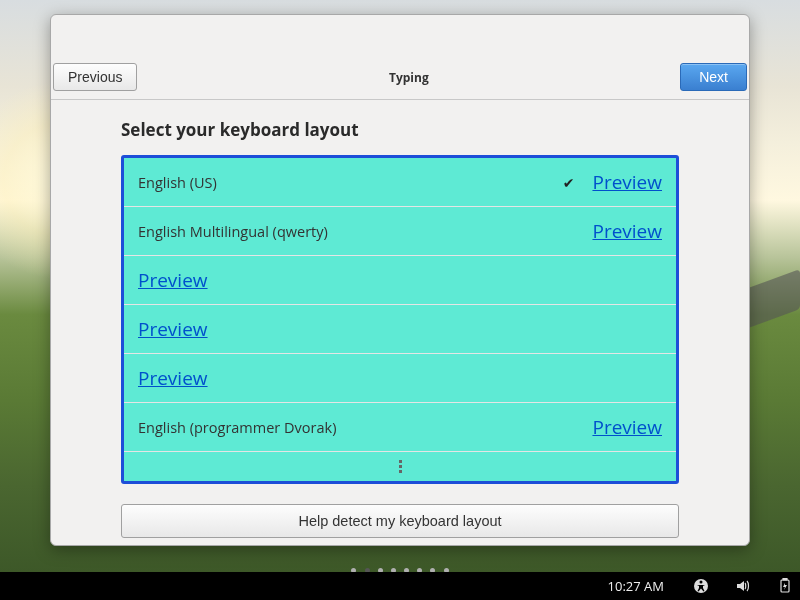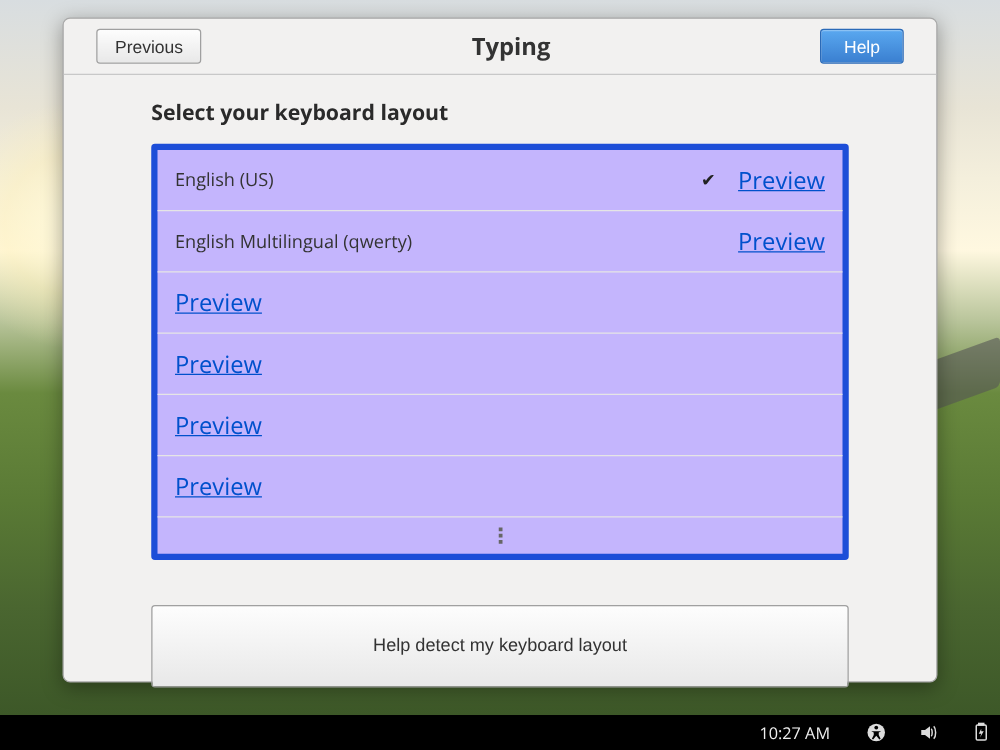--- a/index.html
+++ b/index.html
@@ -34,48 +34,49 @@
       position: absolute;
       left: 50px; top: 14px;
       width: 700px; height: 532px;
       background: #f2f1f0;
       border: 1px solid #a8a8a8;
       border-radius: 6px;
       box-shadow: 0 4px 16px rgba(0,0,0,0.35);
     }
     .header {
       display: flex; align-items: center; justify-content: space-between;
-      padding: 8px 26px;
+      padding: 8px 2px;
       border-bottom: 1px solid #c8c8c8;
+      margin-top: 40px;
     }
     .btn {
       font-size: 14px; padding: 5px 14px;
       border: 1px solid #a0a0a0; border-radius: 3px;
       cursor: pointer;
       background: linear-gradient(to bottom, #fdfdfd, #e8e8e8);
       color: #333;
     }
     .btn-primary {
       background: linear-gradient(to bottom, #5aa8f0, #3a7fd0);
       border: 1px solid #2a6ab8; color: #fff;
       box-shadow: inset 0 1px 0 rgba(255,255,255,0.3);
       padding: 5px 18px;
     }
     .header-title {
-      font-weight: bold; font-size: 19px; color: #333;
+      font-weight: bold; font-size: 12px; color: #333;
     }
     .content {
       padding: 18px 70px 10px;
     }
     .section-title {
       font-weight: bold; font-size: 17px; color: #2a2a2a;
       margin-bottom: 14px;
     }
     .layout-list {
-      background: #c4b5fd; border: 5px solid #1d4ed8;
+      background: #5eead4; border: 3px solid #1d4ed8;
       border-radius: 3px;
     }
     .layout-row {
       display: flex; align-items: center;
       padding: 11px 14px;
       border-bottom: 1px solid #e5e5e5;
       font-size: 14.5px; color: #333;
     }
     .layout-row:last-of-type { border-bottom: none; }
     .layout-name { flex: 1; }
@@ -90,22 +91,22 @@
       display: flex; justify-content: center; align-items: center;
       padding: 8px 0; cursor: pointer;
     }
     .dots-vert {
       display: flex; flex-direction: column; gap: 2px;
     }
     .dots-vert span {
       width: 3px; height: 3px; background: #666;
     }
     .detect-btn {
-      margin-top: 36px; width: 100%;
-      font-size: 14.5px; padding: 24px;
+      margin-top: 20px; width: 100%;
+      font-size: 14.5px; padding: 8px;
       border: 1px solid #a0a0a0; border-radius: 3px;
       background: linear-gradient(to bottom, #fdfdfd, #e8e8e8);
       cursor: pointer; color: #333;
     }
     .pager {
       text-align: center; margin-top: 18px;
     }
     .pager-dot {
       display: inline-block; width: 5px; height: 5px;
       border-radius: 50%; background: #b0b0b0;
@@ -131,21 +132,21 @@
 
 <div class="desktop-bg">
   <div class="sun-glow"></div>
   <div class="road"></div>
 </div>
 
 <div class="dialog">
   <div class="header">
     <button class="btn">Previous</button>
     <div class="header-title">Typing</div>
-    <button class="btn btn-primary">Help</button>
+    <button class="btn btn-primary">Next</button>
   </div>
 
   <div class="content">
     <div class="section-title">Select your keyboard layout</div>
 
     <div class="layout-list">
       <div class="layout-row">
         <span class="layout-name">English (US)</span>
         <span class="check-icon">✔</span>
         <a class="preview-link">Preview</a>
@@ -157,20 +158,21 @@
       <div class="layout-row">
         <a class="preview-link">Preview</a>
       </div>
       <div class="layout-row">
         <a class="preview-link">Preview</a>
       </div>
       <div class="layout-row">
         <a class="preview-link">Preview</a>
       </div>
       <div class="layout-row">
+        <span class="layout-name">English (programmer Dvorak)</span>
         <a class="preview-link">Preview</a>
       </div>
       <div class="more-row">
         <div class="dots-vert">
           <span></span>
             <span></span>
             <span></span>
         </div>
       </div>
     </div>

